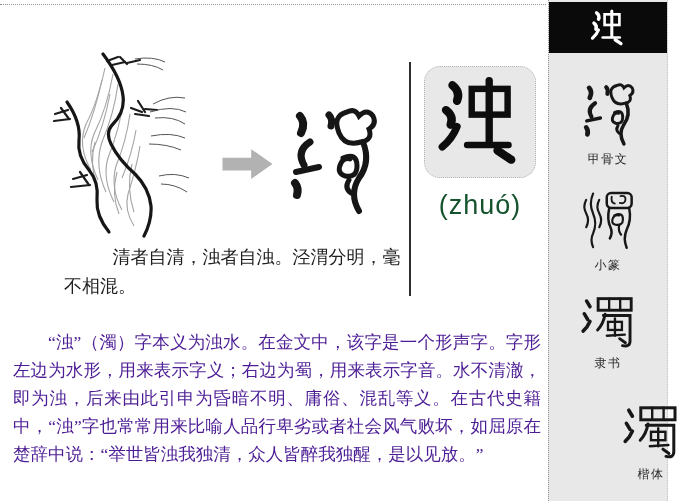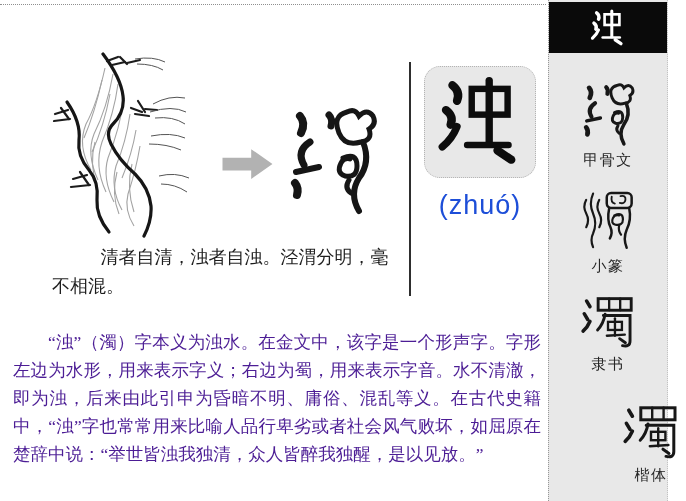--- a/index.html
+++ b/index.html
@@ -10,34 +10,34 @@
   
   .river{position:absolute;left:46px;top:52px;width:152px;height:188px;}
   .arrow{position:absolute;left:222px;top:147px;width:52px;height:34px;}
   .bronze-main{position:absolute;left:286px;top:106px;width:92px;height:112px;color:#161616;}
   .vdivider{position:absolute;left:409px;top:62px;width:2px;height:234px;background:#2e2e2e;}
   .char-box{position:absolute;left:424px;top:66px;width:112px;height:112px;box-sizing:border-box;
             background:#e8e8e8;border:1px dotted #b3b3b3;border-radius:16px;
             display:flex;align-items:center;justify-content:center;color:#0d0d0d;}
   .char-box svg{width:92px;height:92px;}
   .pinyin{position:absolute;left:406px;top:190px;width:148px;text-align:center;
-          font-family:"Liberation Sans","DejaVu Sans",sans-serif;font-size:27px;color:#1d4ed8;letter-spacing:1px;}
-  .caption{position:absolute;left:52px;top:243px;width:352px;font-size:18px;line-height:29px;
+          font-family:"Liberation Sans","DejaVu Sans",sans-serif;font-size:27px;color:#14532d;letter-spacing:1px;}
+  .caption{position:absolute;left:64px;top:243px;width:352px;font-size:18px;line-height:29px;
            text-indent:2.7em;color:#1e1e1e;}
   .paragraph{position:absolute;left:13px;top:328px;width:528px;font-size:17.5px;line-height:28px;
              text-align:justify;text-indent:2em;color:#4c1d95;}
 
   
   .sidebar{position:absolute;left:548px;top:0;width:120px;height:501px;box-sizing:border-box;
            background:#e8e8e8;border-left:1px dotted #979797;border-right:1px dotted #c2c2c2;}
   .sidebar-header{position:absolute;left:0;top:2px;width:100%;height:51px;background:#0a0a0a;
                   display:flex;align-items:center;justify-content:center;color:#ffffff;}
   .sidebar-header svg{width:38px;height:38px;}
   .entry{position:absolute;left:0;width:100%;display:flex;flex-direction:column;align-items:center;color:#171717;}
-  .entry .lbl{margin-top:3px;font-size:15px;letter-spacing:1.5px;color:#262626;}
+  .entry .lbl{margin-top:3px;font-size:12px;letter-spacing:1.5px;color:#262626;}
   .e0{top:82px;} .e0 svg{width:62px;height:66px;}
   .e1{top:188px;} .e1 svg{width:56px;height:66px;}
   .e2{top:294px;} .e2 svg{width:66px;height:58px;}
   .e3{top:403px;padding-left:43px;} .e3 svg{width:62px;height:60px;}
 
   .sr{position:absolute;width:1px;height:1px;overflow:hidden;clip-path:inset(50%);white-space:nowrap;}
 </style>
 </head>
 <body>
 

